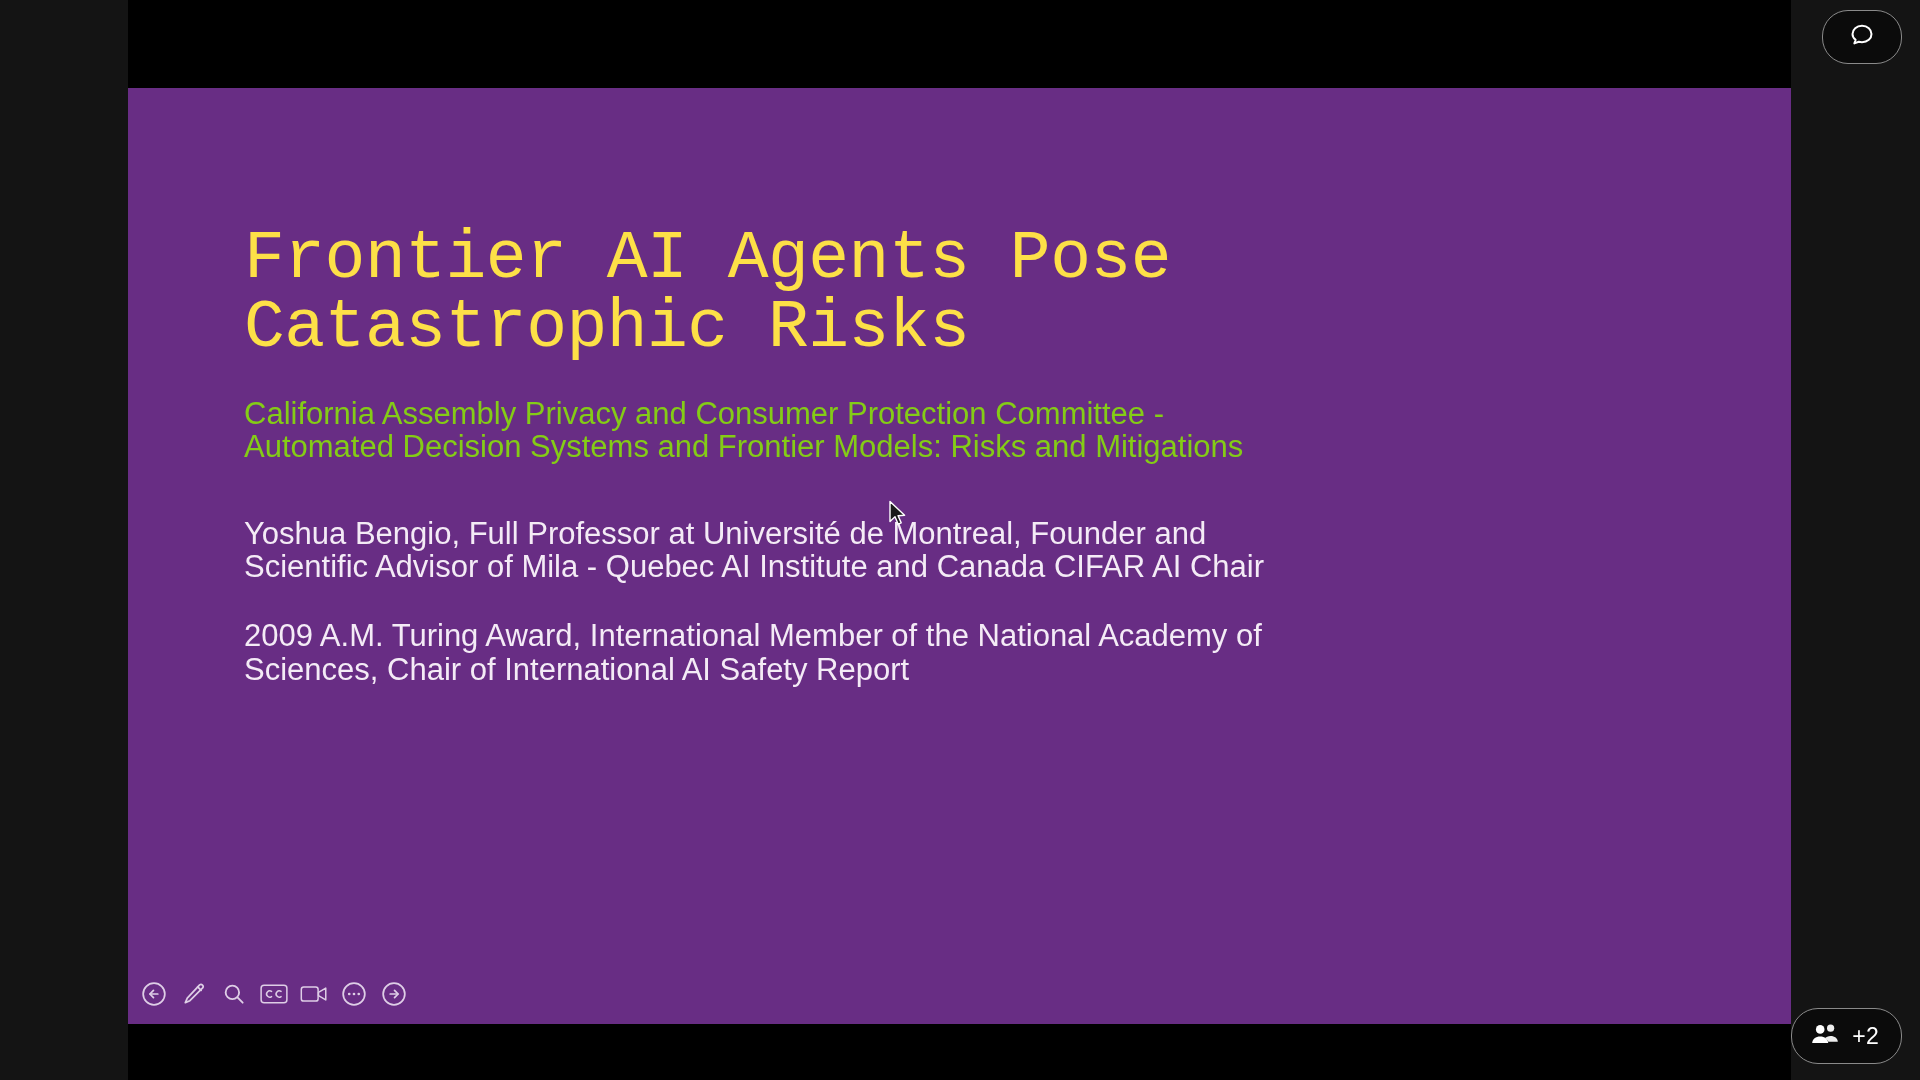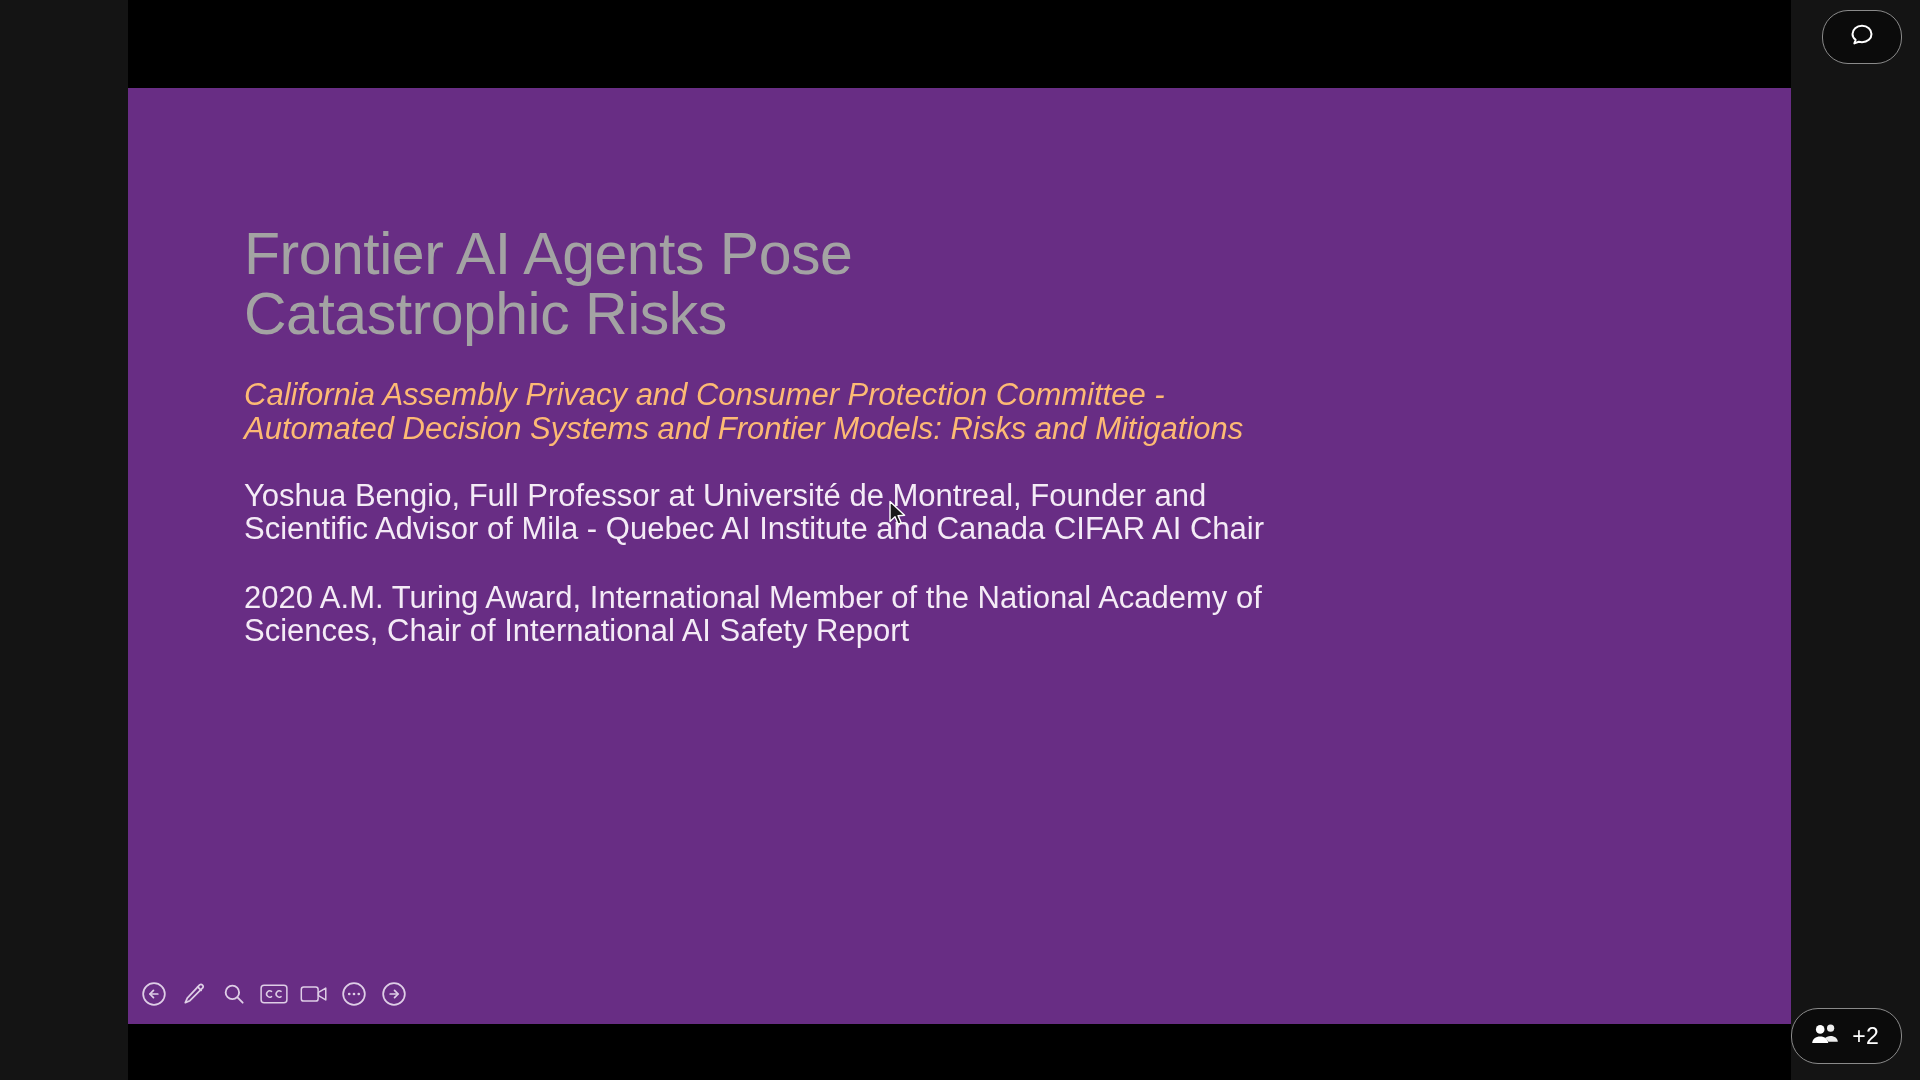--- a/index.html
+++ b/index.html
@@ -41,36 +41,36 @@
   }
 
   .slide-body {
     position: absolute;
     left: 116px;
     top: 136px;
     width: 1330px;
   }
 
   .slide-title {
-    color: #a3a3a3;
-    font-size: 59px;
+    color: #fde047;
+    font-size: 68px;
     line-height: 1.02;
     font-weight: 400;
     letter-spacing: -0.5px;
     margin: 0 0 34px 0;
     white-space: pre-line;
+    font-family: Liberation Mono, monospace;
   }
 
   .slide-subtitle {
-    color: #fdba74;
+    color: #84cc16;
     font-size: 31px;
     line-height: 1.07;
-    font-style: italic;
-    font-weight: 400;
-    margin: 0 0 34px 0;
+    font-weight: 400;
+    margin: 0 0 54px 0;
     width: 1010px;
   }
 
   .slide-para {
     color: #F4EBF6;
     font-size: 31px;
     line-height: 1.07;
     font-weight: 400;
     margin: 7px 0 36px 0;
     width: 1060px;
@@ -158,21 +158,21 @@
   <div class="slide">
 
     <div class="slide-body">
       <h1 class="slide-title">Frontier AI Agents Pose
 Catastrophic Risks</h1>
 
       <p class="slide-subtitle">California Assembly Privacy and Consumer Protection Committee - Automated Decision Systems and Frontier Models: Risks and Mitigations</p>
 
       <p class="slide-para">Yoshua Bengio, Full Professor at Université de Montreal, Founder and Scientific Advisor of Mila - Quebec AI Institute and Canada CIFAR AI Chair</p>
 
-      <p class="slide-para last">2020 A.M. Turing Award, International Member of the National Academy of Sciences, Chair of International AI Safety Report</p>
+      <p class="slide-para last">2009 A.M. Turing Award, International Member of the National Academy of Sciences, Chair of International AI Safety Report</p>
     </div>
 
     <div class="slide-toolbar">
 
       <div class="tool-btn">
         <span>
           <svg width="26" height="26" viewBox="0 0 24 24" fill="none" stroke="#E9DCEF" stroke-width="1.6" stroke-linecap="round" stroke-linejoin="round">
             <circle cx="12" cy="12" r="10"></circle>
             <path d="M15.5 12H8.5"></path>
             <path d="M11.5 8.6L8.2 12l3.3 3.4"></path>

